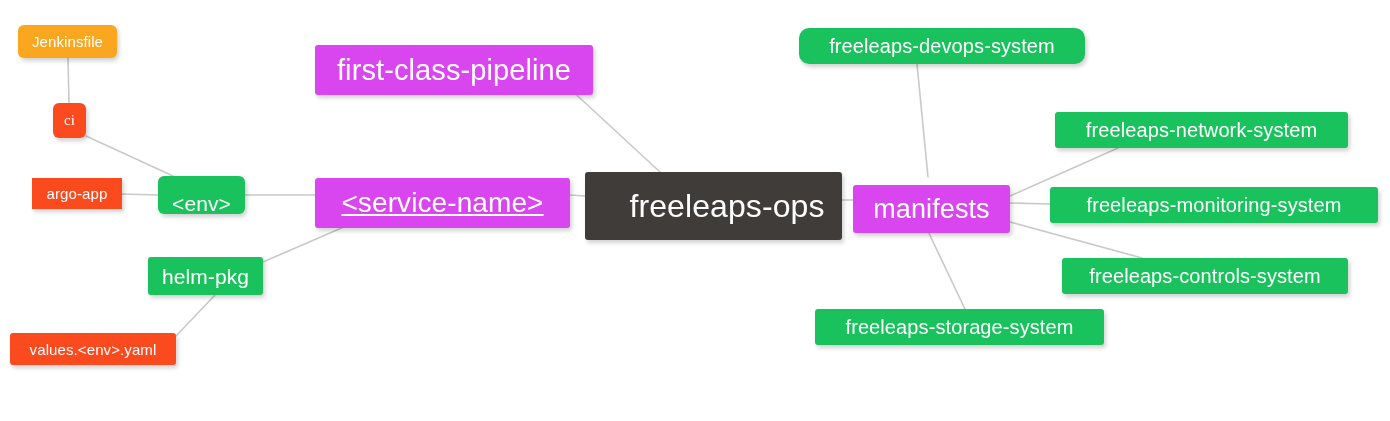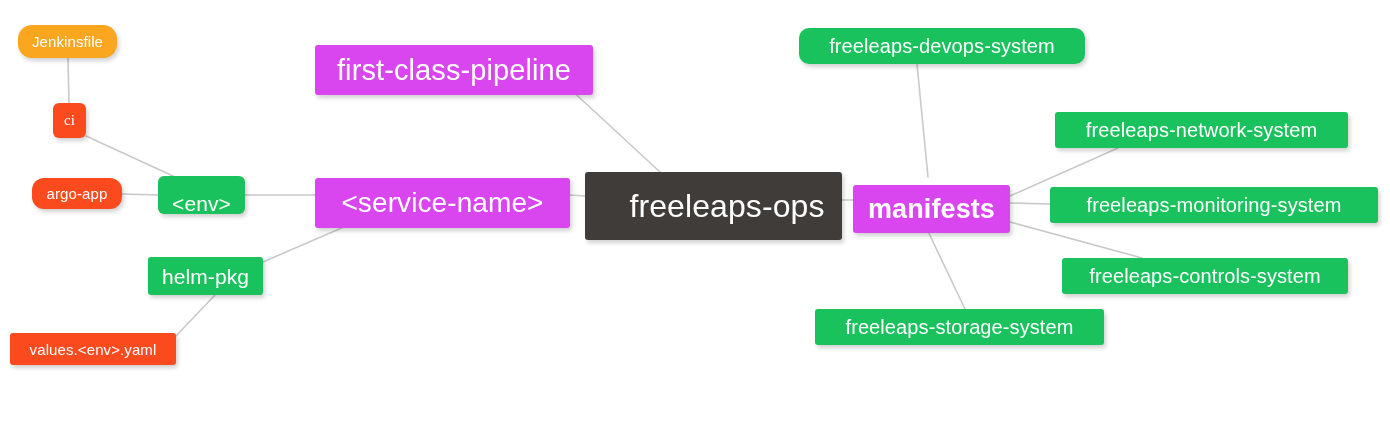--- a/index.html
+++ b/index.html
@@ -62,48 +62,48 @@
       <line x1="568" y1="87" x2="660" y2="172" stroke="#c9c9c9" stroke-width="1.6" stroke-linecap="round"></line>
       <line x1="570" y1="195" x2="585" y2="196" stroke="#c9c9c9" stroke-width="1.6" stroke-linecap="round"></line>
       <line x1="842" y1="200" x2="853" y2="200" stroke="#c9c9c9" stroke-width="1.6" stroke-linecap="round"></line>
       <line x1="928" y1="177" x2="917" y2="64" stroke="#c9c9c9" stroke-width="1.6" stroke-linecap="round"></line>
       <line x1="1010" y1="196" x2="1118" y2="148" stroke="#c9c9c9" stroke-width="1.6" stroke-linecap="round"></line>
       <line x1="1010" y1="203" x2="1050" y2="204" stroke="#c9c9c9" stroke-width="1.6" stroke-linecap="round"></line>
       <line x1="1010" y1="222" x2="1142" y2="258" stroke="#c9c9c9" stroke-width="1.6" stroke-linecap="round"></line>
       <line x1="925" y1="225" x2="965" y2="309" stroke="#c9c9c9" stroke-width="1.6" stroke-linecap="round"></line>
     </svg>
   <div id="node-layer">
-      <div class="node amber rounded" style="left: 18px; top: 25px; width: 99px; height: 33px; font-size: 15px; border-radius: 14px;">
+      <div class="node amber rounded" style="left: 18px; top: 25px; width: 99px; height: 33px; font-size: 15px; border-radius: 6px;">
         <span>Jenkinsfile</span>
       </div>
       <div class="node red rounded" style="left: 53px; top: 103px; width: 33px; height: 35px; font-size: 15px; border-radius: 6px; font-family: Liberation Serif, serif;">
         <span>ci</span>
       </div>
-      <div class="node red" style="left: 32px; top: 178px; width: 90px; height: 31px; font-size: 15px; border-radius: 12px;">
+      <div class="node red" style="left: 32px; top: 178px; width: 90px; height: 31px; font-size: 15px; border-radius: 0;">
         <span>argo-app</span>
       </div>
       <div class="node green rounded" style="left: 158px; top: 176px; width: 87px; height: 38px; font-size: 21px; border-radius: 6px; align-items: flex-end;">
         <span>&lt;env&gt;</span>
       </div>
       <div class="node green" style="left: 148px; top: 257px; width: 115px; height: 38px; font-size: 21px; border-radius: 3px;">
         <span>helm-pkg</span>
       </div>
       <div class="node red" style="left: 10px; top: 333px; width: 166px; height: 32px; font-size: 15px; border-radius: 3px;">
         <span>values.&lt;env&gt;.yaml</span>
       </div>
       <div class="node blue" style="left: 315px; top: 37px; width: 278px; height: 50px; font-size: 29px; border-radius: 3px;">
         <span>first-class-pipeline</span>
       </div>
-      <div class="node blue" style="left: 315px; top: 170px; width: 255px; height: 50px; font-size: 28px; border-radius: 3px;">
+      <div class="node blue" style="left: 315px; top: 170px; width: 255px; height: 50px; font-size: 28px; border-radius: 3px; text-decoration: underline;">
         <span>&lt;service-name&gt;</span>
       </div>
       <div class="node root" style="left: 585px; top: 172px; width: 257px; height: 68px; font-size: 32px; border-radius: 3px;">
         <span>freeleaps-ops</span>
       </div>
-      <div class="node blue" style="left: 853px; top: 177px; width: 157px; height: 48px; font-size: 27px; border-radius: 3px; font-weight: bold;">
+      <div class="node blue" style="left: 853px; top: 177px; width: 157px; height: 48px; font-size: 27px; border-radius: 3px;">
         <span>manifests</span>
       </div>
       <div class="node green" style="left: 799px; top: 28px; width: 286px; height: 36px; font-size: 20px; border-radius: 10px;">
         <span>freeleaps-devops-system</span>
       </div>
       <div class="node green" style="left: 1055px; top: 112px; width: 293px; height: 36px; font-size: 20px; border-radius: 3px;">
         <span>freeleaps-network-system</span>
       </div>
       <div class="node green" style="left: 1050px; top: 187px; width: 328px; height: 36px; font-size: 20px; border-radius: 3px;">
         <span>freeleaps-monitoring-system</span>

